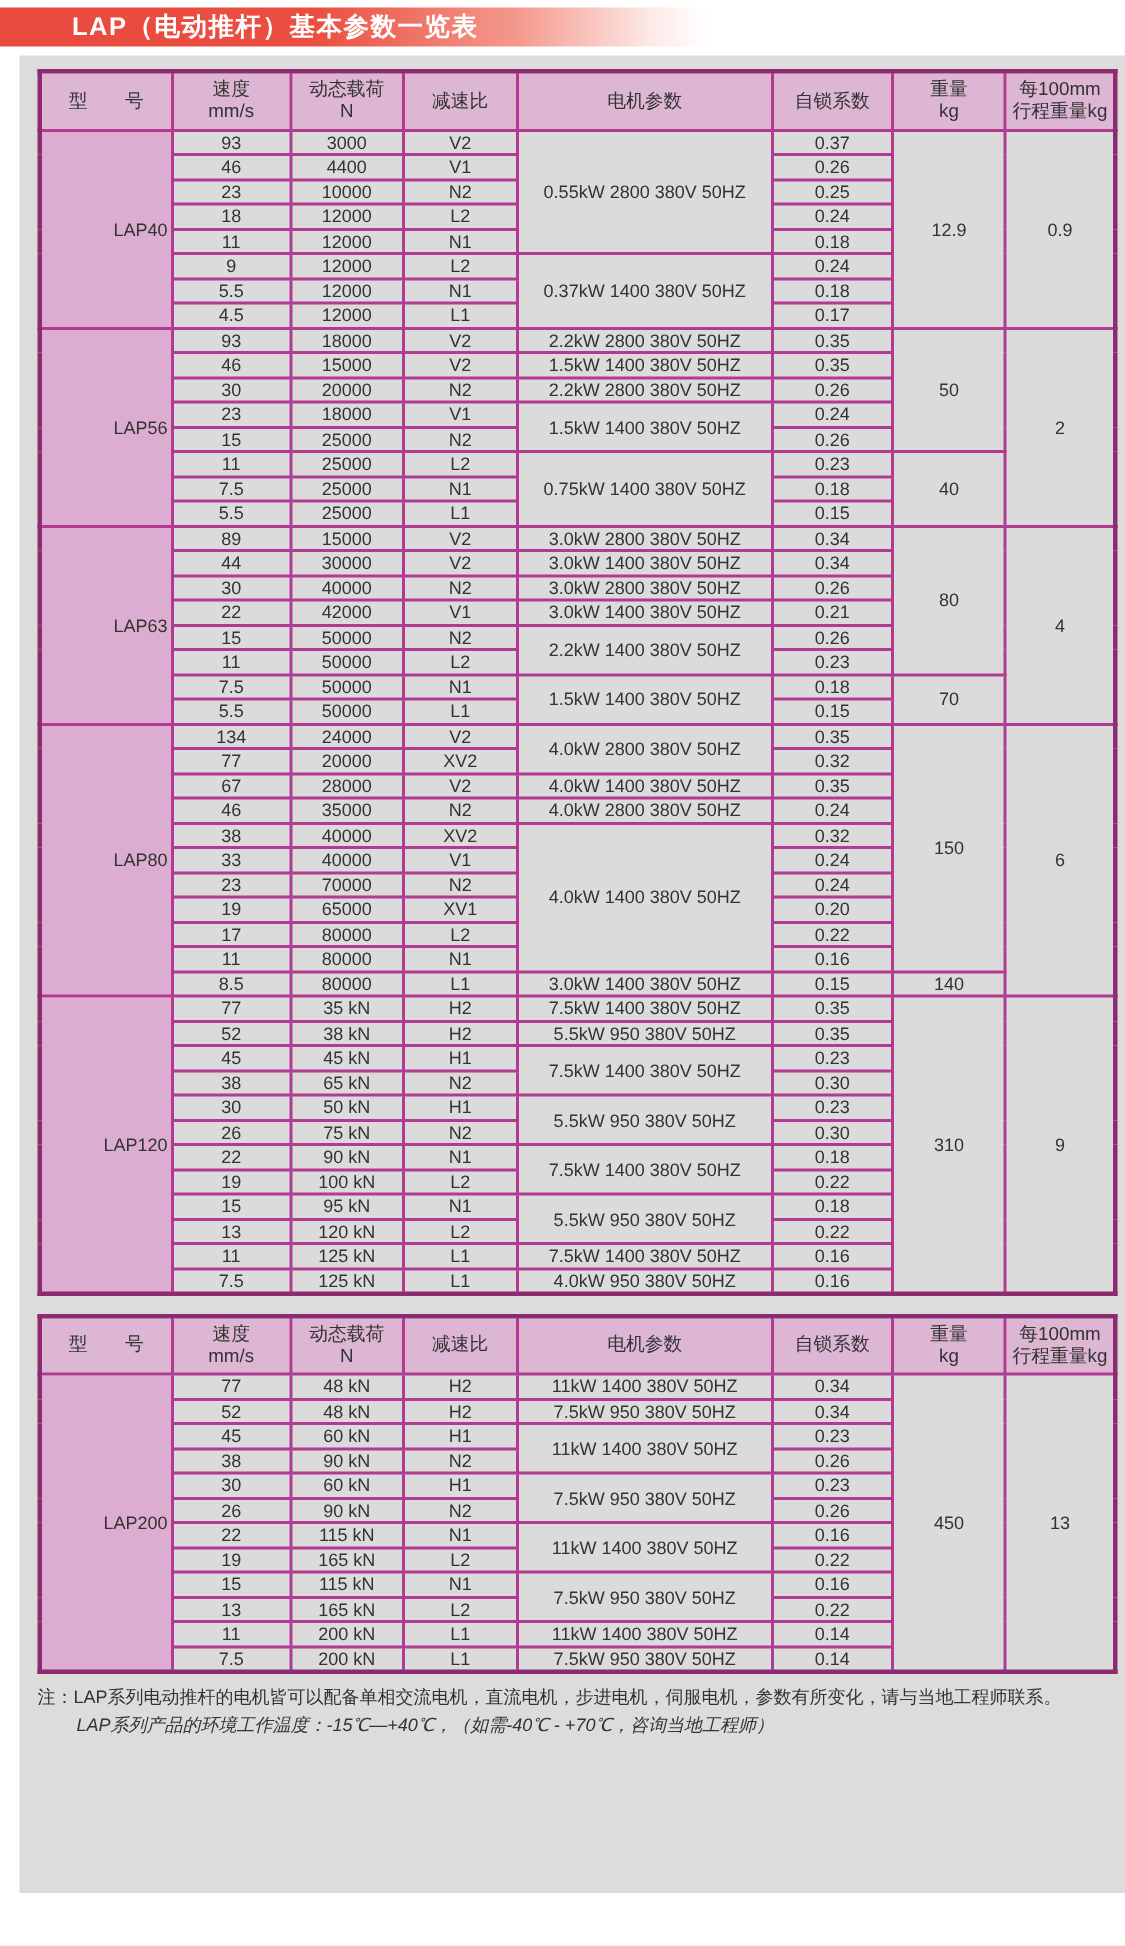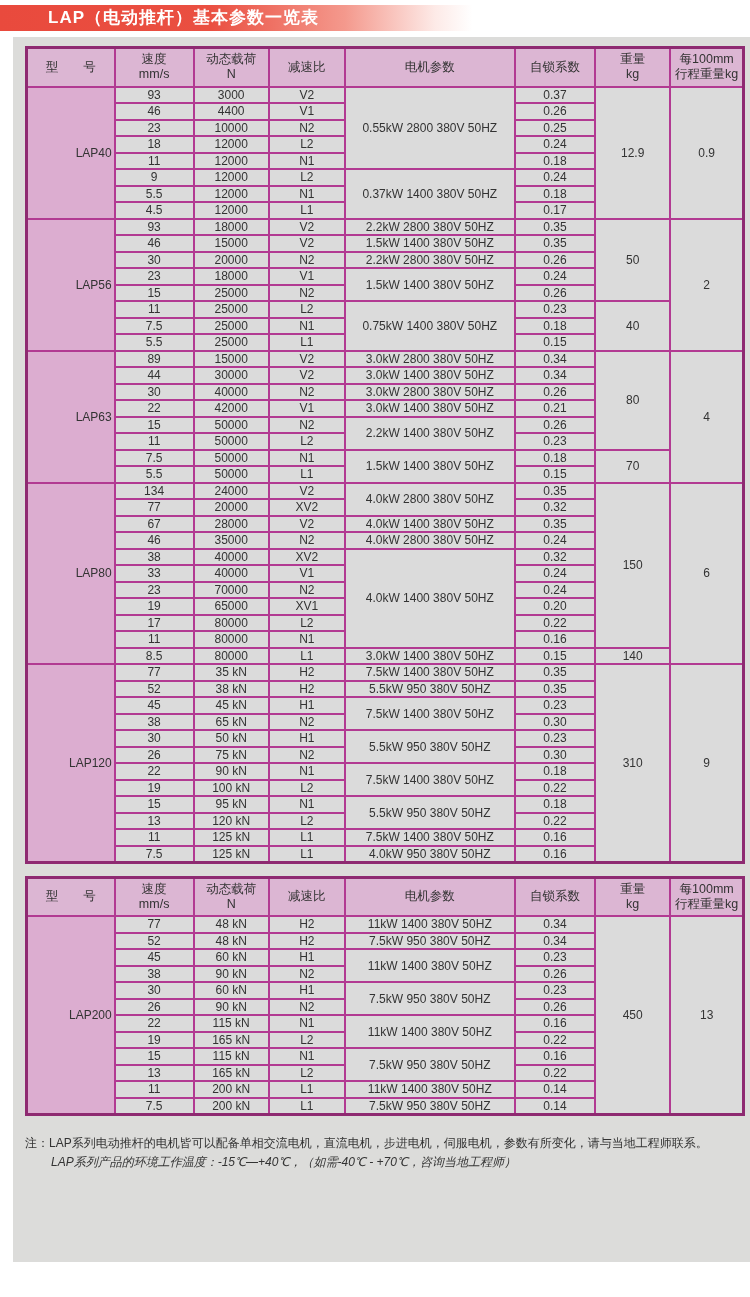--- a/index.html
+++ b/index.html
@@ -29,21 +29,21 @@
     text-align:center; vertical-align:middle;
     padding:0 2px; overflow:hidden; white-space:nowrap;
   }
   table.spec th {
     background:#dcb6d3; font-weight:normal; height:39px; line-height:15px; font-size:12.5px;
   }
   table.spec td { background:#dbdbdb; height:16.5px; line-height:14px; }
   table.spec td.model { background:#dcadd0;text-align:right; }
   .tbl-gap { height:12px; }
 
-  .notes { margin-top:18px; font-size:12px; color:#333333; line-height:19px; }
+  .notes { margin-top:6px; font-size:12px; color:#333333; line-height:19px; }
   .notes .note-line2 { padding-left:26px;font-style:italic; }
 </style>
 </head>
 <body>
 
 <div class="title-bar">
   <span>LAP（电动推杆）基本参数一览表</span>
 </div>
 
 <div class="content-panel">

